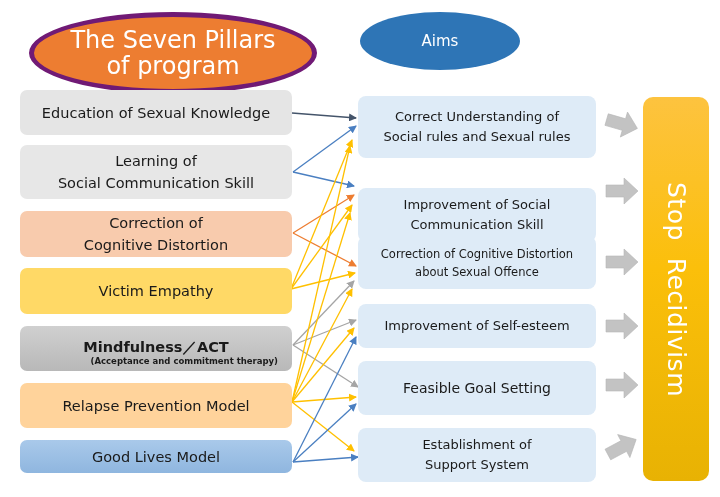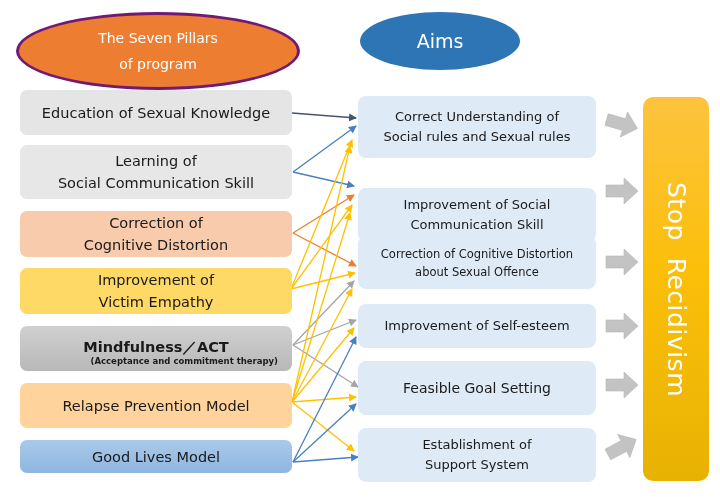--- a/index.html
+++ b/index.html
@@ -1,19 +1,19 @@
 <!DOCTYPE html>
 <html><head>
 <meta charset="utf-8">
 <style>
   html, body { margin:0; padding:0; background:#ffffff; }
   body { width:720px; height:497px; position:relative; overflow:hidden; font-family:"DejaVu Sans", sans-serif; }
   .ellipse { position:absolute; border-radius:50%; display:flex; align-items:center; justify-content:center; text-align:center; color:#ffffff; }
-  #pillars-header { left:16px; top:12px; width:278px; height:72px; background:#ed7d31; border:3px solid #701a75; font-size:14px; line-height:26px; }
-  #aims-header { left:262px; top:12px; width:160px; height:58px; background:#2e75b6; left:360px; font-size:19px; }
+  #pillars-header { left:29px; top:12px; width:278px; height:72px; background:#ed7d31; border:5px solid #701a75; font-size:24px; line-height:26px; }
+  #aims-header { left:262px; top:12px; width:160px; height:58px; background:#2e75b6; left:360px; font-size:15px; }
   .pillar { position:absolute; left:20px; width:272px; border-radius:7px; display:flex; flex-direction:column; align-items:center; justify-content:center; text-align:center; color:#1a1a1a; font-size:14.5px; line-height:22px; box-sizing:border-box; }
   .aim { position:absolute; left:358px; width:238px; border-radius:8px; background:#deebf7; display:flex; align-items:center; justify-content:center; text-align:center; color:#1a1a1a; font-size:13px; line-height:20px; box-sizing:border-box; }
   .sub { font-size:8.5px; line-height:10px; align-self:flex-end; margin-right:14px; margin-top:-2px; }
   #goal { position:absolute; left:643px; top:97px; width:66px; height:384px; border-radius:10px; background:linear-gradient(#fdc33f, #fbbf0a 45%, #e8b203); display:flex; align-items:center; justify-content:center; }
   #goal span { color:#ffffff; font-size:25px; writing-mode:vertical-rl; letter-spacing:0.5px; white-space:pre; }
   svg#connectors { position:absolute; left:0; top:0; }
 </style>
 </head>
 <body>
 
@@ -95,21 +95,20 @@
 </div>
 <div class="pillar" id="p2" style="top: 145px; height: 54px; background: rgb(231, 231, 231);">
   <div>Learning of</div>
   <div>Social Communication Skill</div>
 </div>
 <div class="pillar" id="p3" style="top: 211px; height: 46px; background: rgb(248, 203, 173);">
   <div>Correction of</div>
   <div>Cognitive Distortion</div>
 </div>
 <div class="pillar" id="p4" style="top: 268px; height: 46px; background: rgb(255, 217, 102);">
-  <div>Improvement of</div>
   <div>Victim Empathy</div>
 </div>
 <div class="pillar" id="p5" style="top: 326px; height: 45px; background: linear-gradient(rgb(208, 208, 208), rgb(184, 184, 184)); font-weight: bold;">
   <div style="margin-top:4px;">Mindfulness／ACT</div>
   <div class="sub">(Acceptance and commitment therapy)</div>
 </div>
 <div class="pillar" id="p6" style="top: 383px; height: 45px; background: rgb(255, 211, 155); align-items: center;">
   <div>Relapse Prevention Model</div>
 </div>
 <div class="pillar" id="p7" style="top: 440px; height: 33px; background: linear-gradient(rgb(169, 201, 234), rgb(143, 182, 223));">

